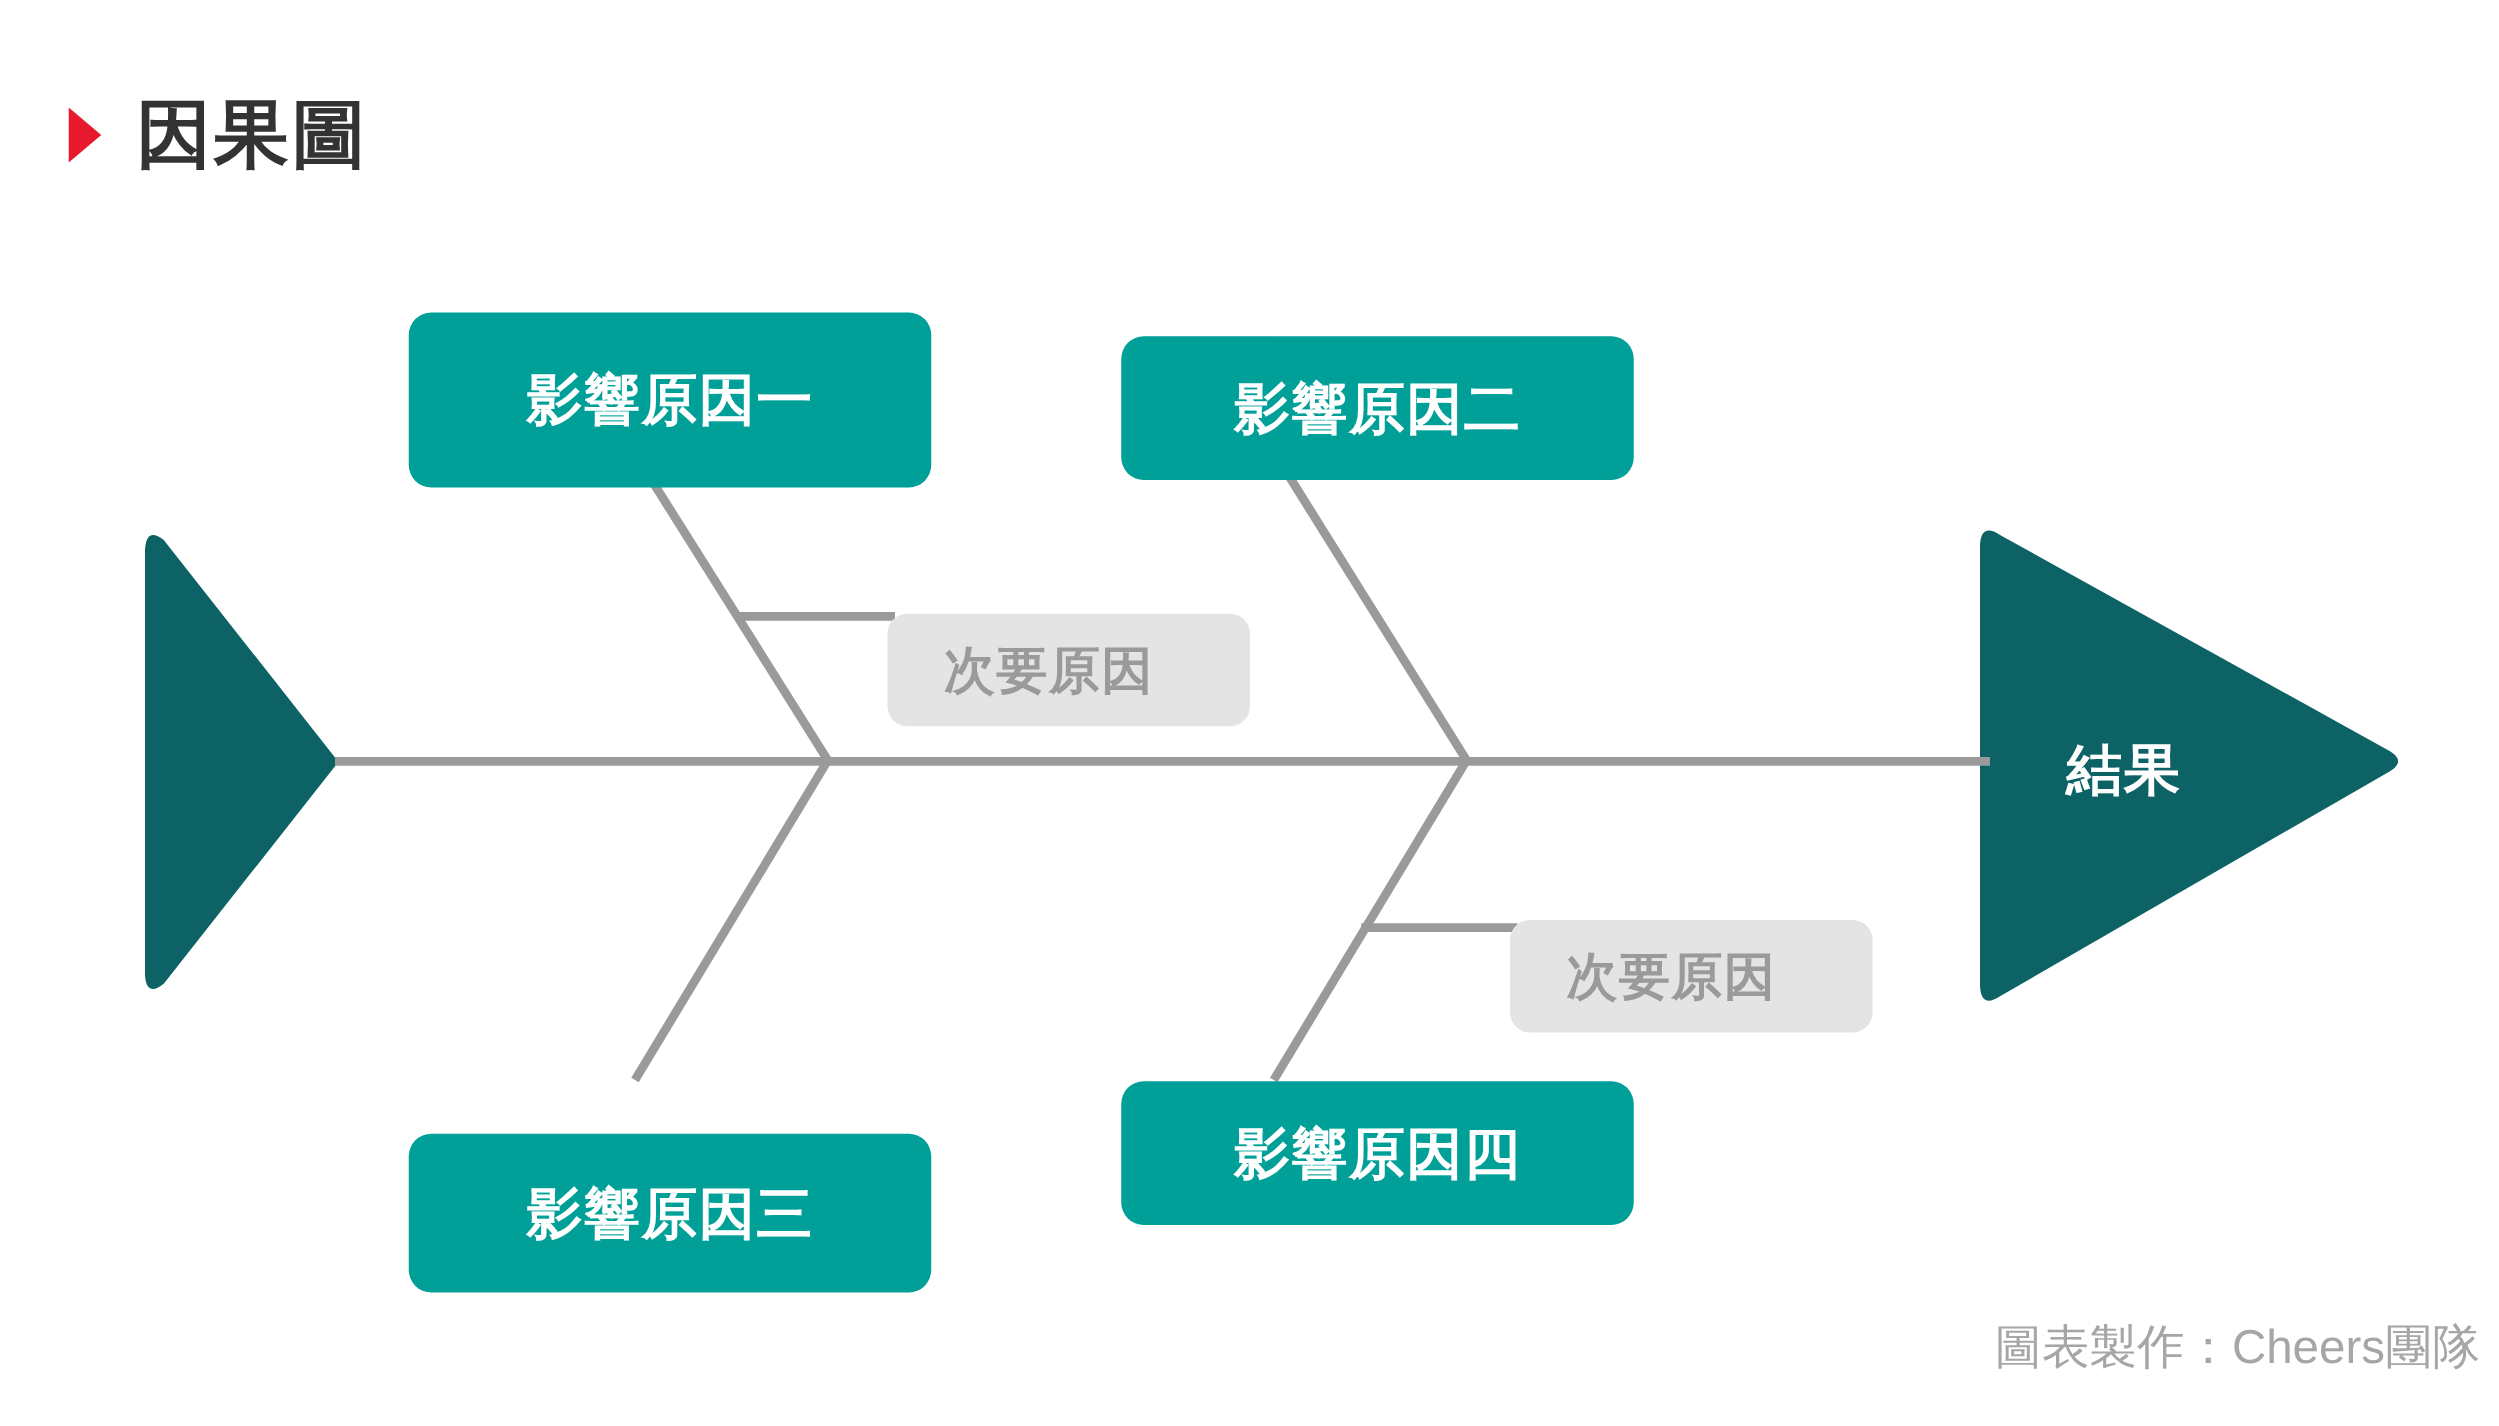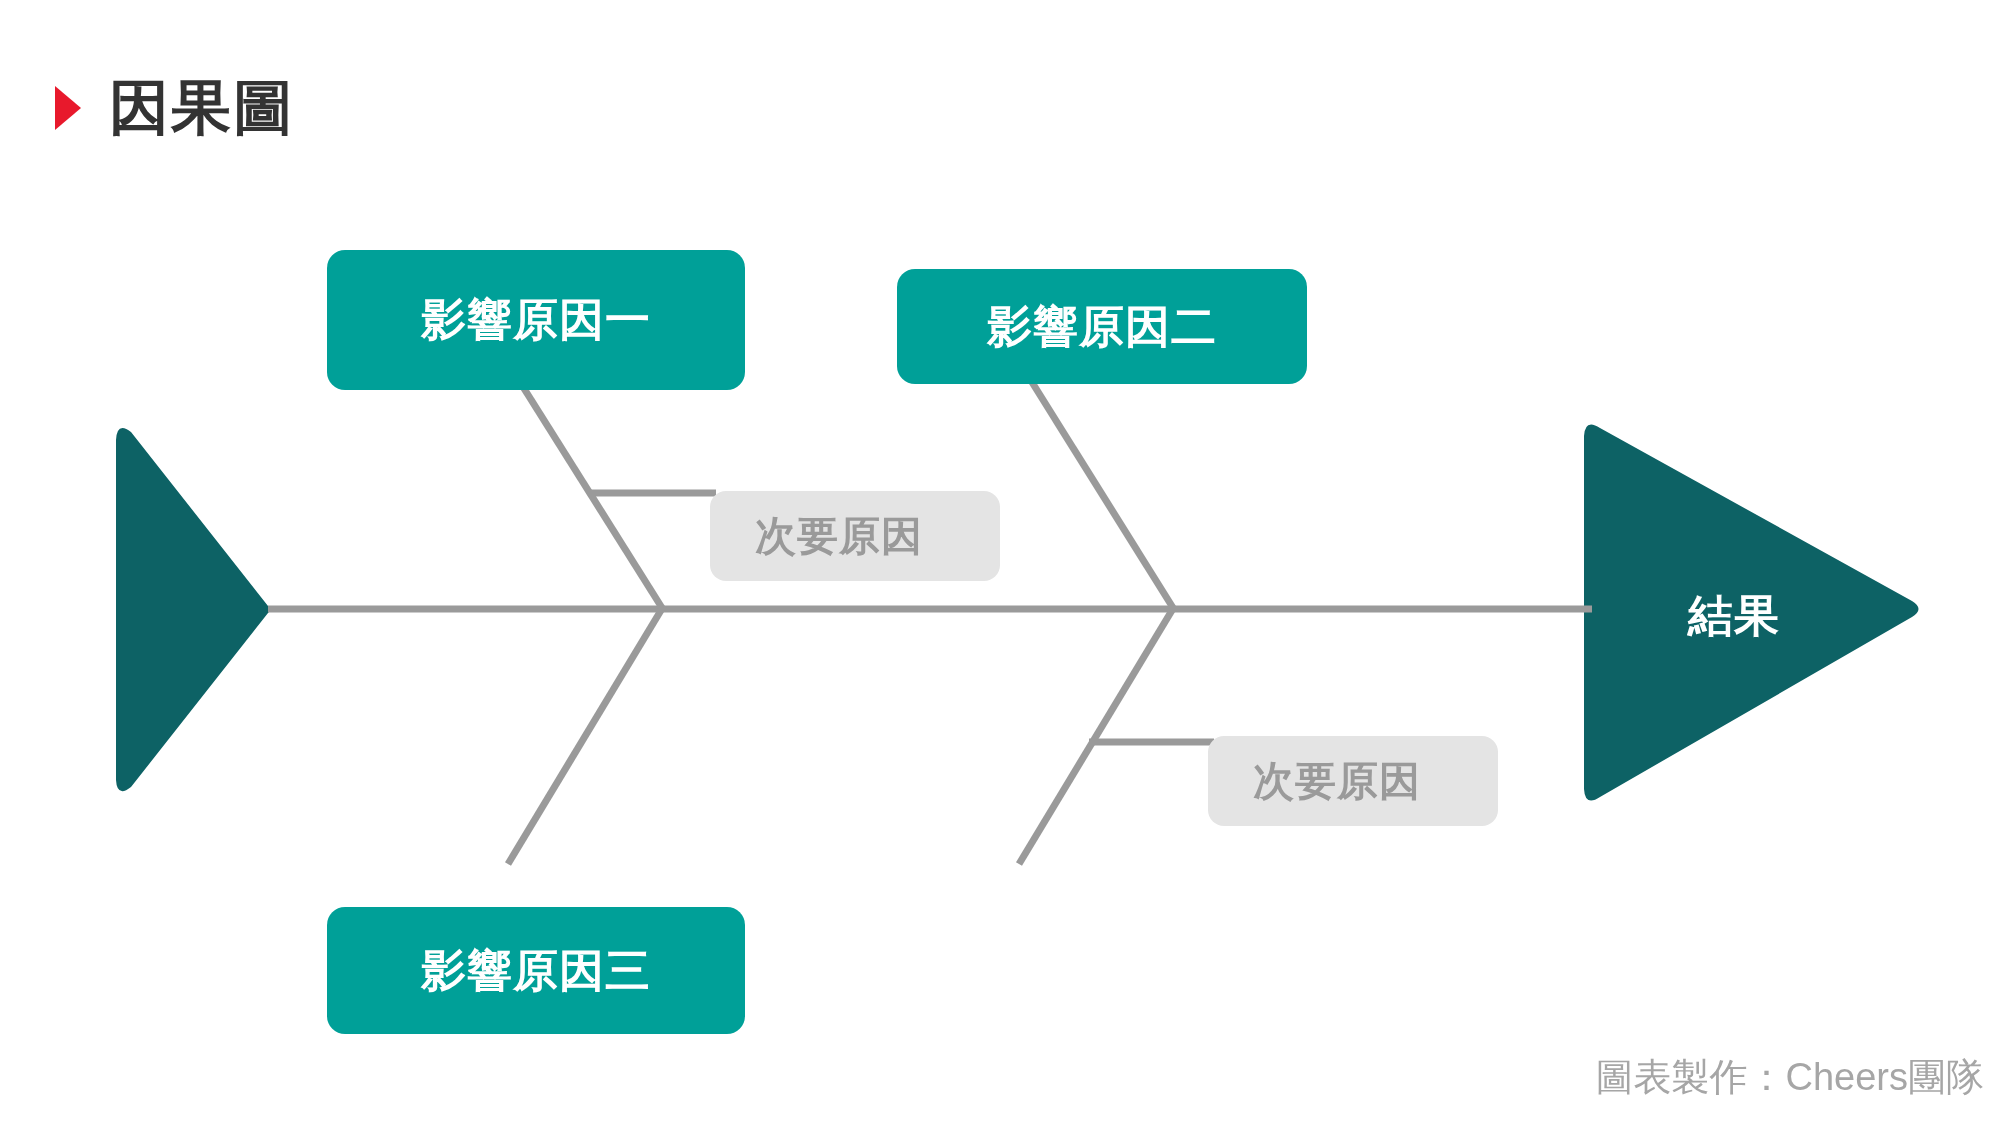--- a/index.html
+++ b/index.html
@@ -144,26 +144,29 @@
   </div>
 
   <div class="node cause-box" style="left:897px; top:250px; width:410px; height:115px;margin-top:19px;">
     <span>影響原因二</span>
   </div>
 
   <div class="node cause-box" style="left:327px; top:907px; width:418px; height:127px;">
     <span>影響原因三</span>
   </div>
 
+  <div class="node cause-box" style="left:897px; top:865px; width:410px; height:115px;">
+    <span>影響原因四</span>
+  </div>
 
   <div class="node sub-box" style="left:710px; top:445px; width:290px; height:90px;">
     <span class="sub-label">次要原因</span>
   </div>
 
   <div class="node sub-box" style="left:1208px; top:690px; width:290px; height:90px;">
     <span class="sub-label">次要原因</span>
   </div>
 
-  <div class="result-label" style="left:1653px; top:586px;margin-left:35px;">結果</div>
+  <div class="result-label" style="left:1653px; top:586px;">結果</div>
 
   <div class="credit">圖表製作：Cheers團隊</div>
 
 </div>
 
 </body></html>

